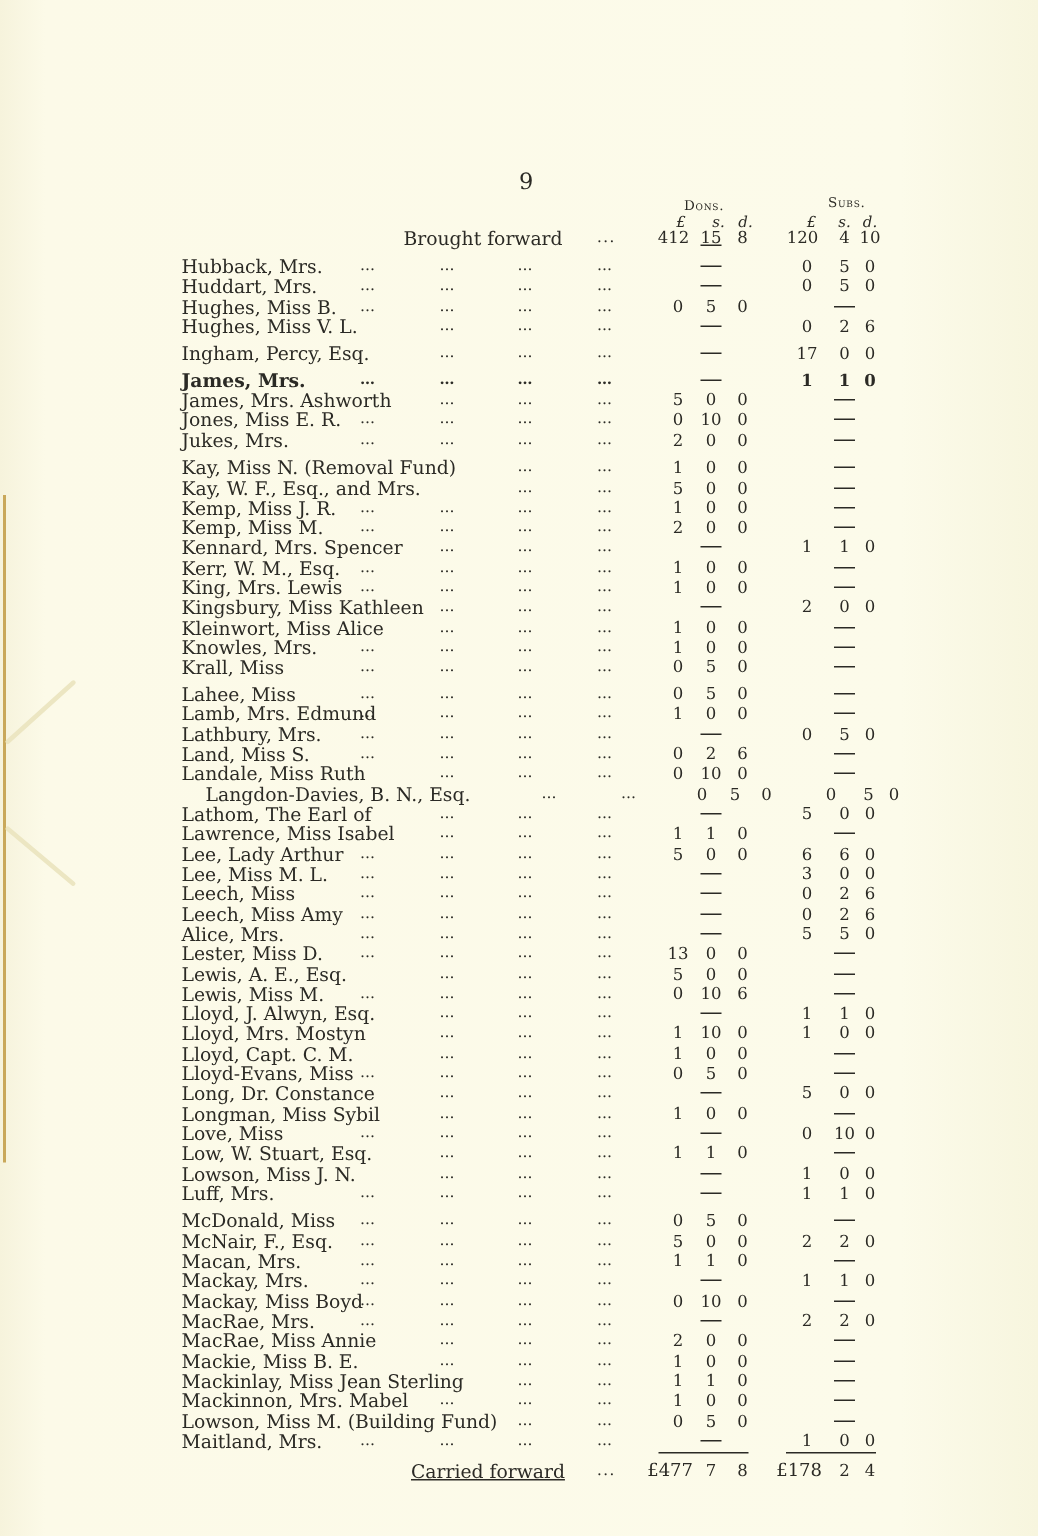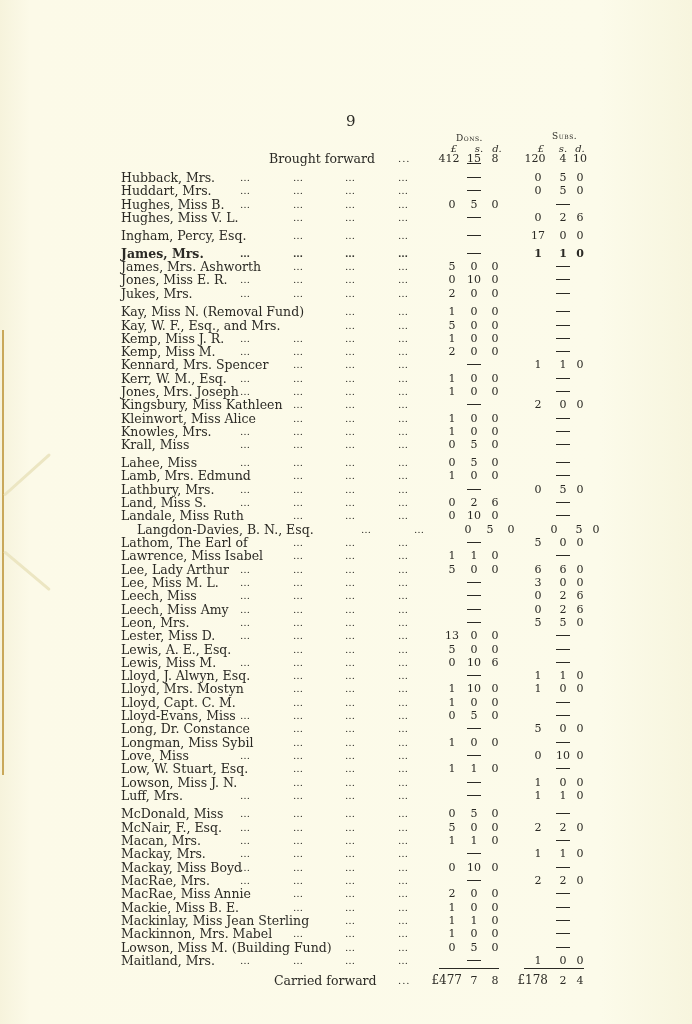--- a/index.html
+++ b/index.html
@@ -224,21 +224,21 @@
         <span class="dots" style="left: 240px;">…</span>
         <span class="dots" style="left: 293px;">…</span>
         <span class="dots" style="left: 345px;">…</span>
         <span class="dots" style="left: 398px;">…</span>
         <span class="amt" style="left: 441px;">1</span>
         <span class="amt" style="left: 463px;">0</span>
         <span class="amt" style="left: 484px;">0</span>
         <span class="dash" style="left: 556px;"></span>
       </div>
       <div class="row" style="top: 385px;">
-        <span class="name">Jones, Mrs. Joseph</span>
+        <span class="name">King, Mrs. Lewis</span>
         <span class="dots" style="left: 240px;">…</span>
         <span class="dots" style="left: 293px;">…</span>
         <span class="dots" style="left: 345px;">…</span>
         <span class="dots" style="left: 398px;">…</span>
         <span class="amt" style="left: 441px;">1</span>
         <span class="amt" style="left: 463px;">0</span>
         <span class="amt" style="left: 484px;">0</span>
         <span class="dash" style="left: 556px;"></span>
       </div>
       <div class="row" style="top: 398px;">
@@ -408,21 +408,21 @@
         <span class="dots" style="left: 240px;">…</span>
         <span class="dots" style="left: 293px;">…</span>
         <span class="dots" style="left: 345px;">…</span>
         <span class="dots" style="left: 398px;">…</span>
         <span class="dash" style="left: 467px;"></span>
         <span class="amt" style="left: 527px;">0</span>
         <span class="amt" style="left: 552px;">2</span>
         <span class="amt" style="left: 569px;">6</span>
       </div>
       <div class="row" style="top: 616px;">
-        <span class="name">Leon, Mrs.</span>
+        <span class="name">Alice, Mrs.</span>
         <span class="dots" style="left: 240px;">…</span>
         <span class="dots" style="left: 293px;">…</span>
         <span class="dots" style="left: 345px;">…</span>
         <span class="dots" style="left: 398px;">…</span>
         <span class="dash" style="left: 467px;"></span>
         <span class="amt" style="left: 527px;">5</span>
         <span class="amt" style="left: 552px;">5</span>
         <span class="amt" style="left: 569px;">0</span>
       </div>
       <div class="row" style="top: 629px;">
@@ -688,21 +688,21 @@
         <span class="amt" style="left: 527px;">1</span>
         <span class="amt" style="left: 552px;">0</span>
         <span class="amt" style="left: 569px;">0</span>
       </div>
     </div>
 
   <div class="rule" style="left:439px;top:968px;width:60px;"></div>
   <div class="rule" style="left:524px;top:968px;width:60px;"></div>
 
   <div class="row" style="top:974px;">
-    <span style="position:absolute;left:274px;">Carried forward</span>
+    <span style="position:absolute;left:274px;text-decoration:underline;">Carried forward</span>
     <span class="dots" style="left:398px;">...</span>
     <span style="position:absolute;left:426px;width:36px;text-align:right;font-size:12px;">£477</span>
     <span class="amt" style="left:463px;">7</span>
     <span class="amt" style="left:484px;">8</span>
     <span style="position:absolute;left:512px;width:36px;text-align:right;font-size:12px;">£178</span>
     <span class="amt" style="left:552px;">2</span>
     <span class="amt" style="left:569px;">4</span>
   </div>
 </div>
 

